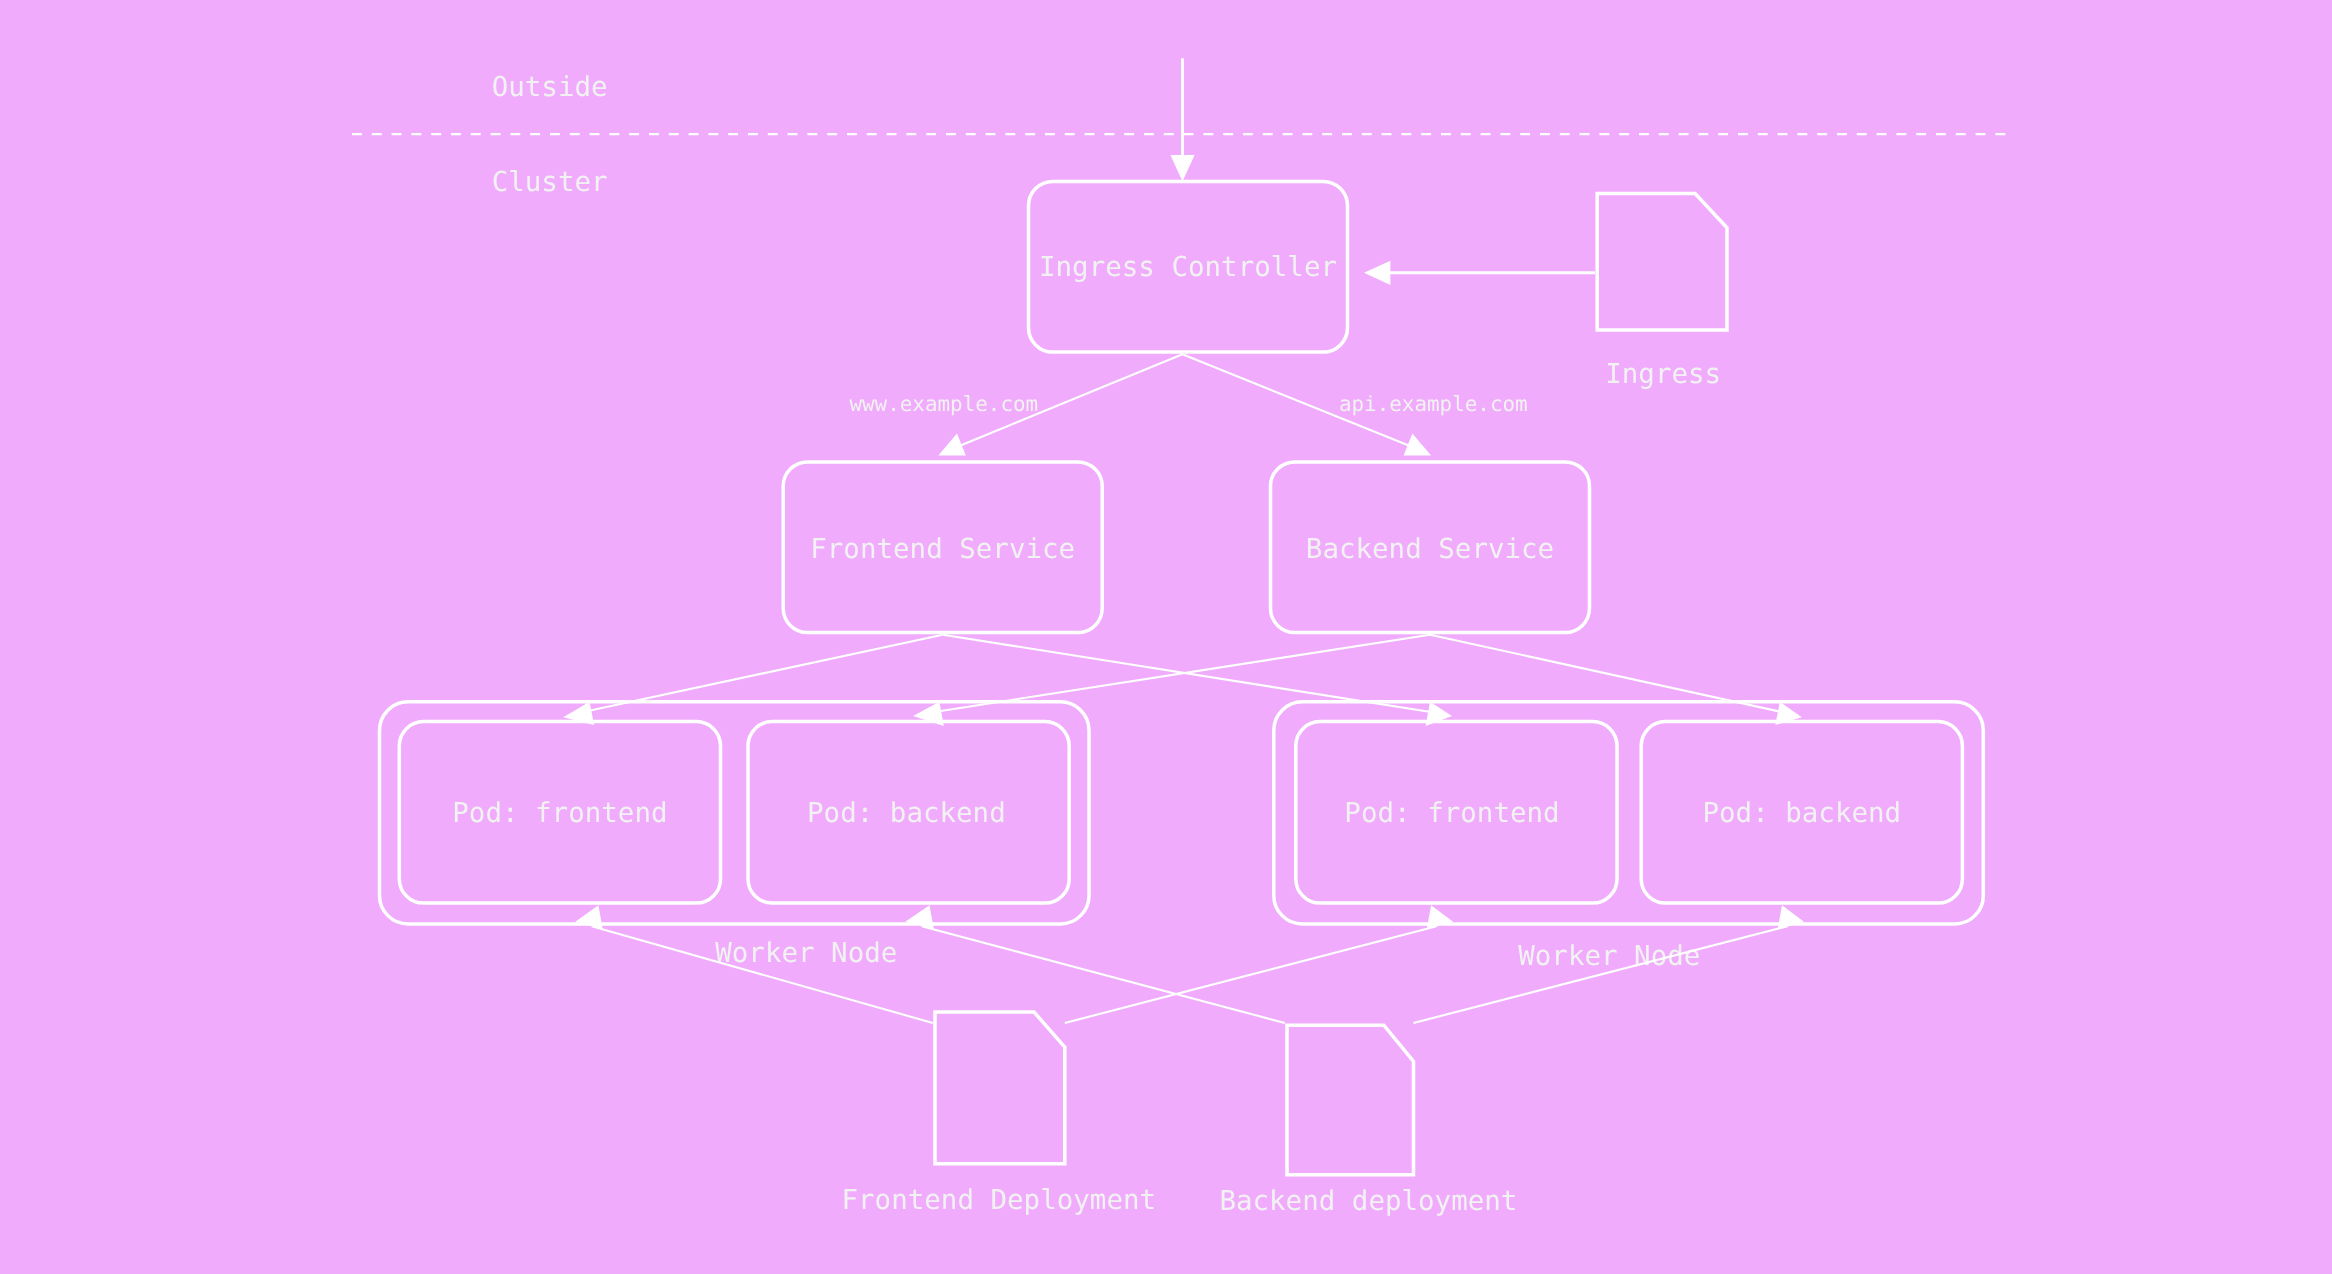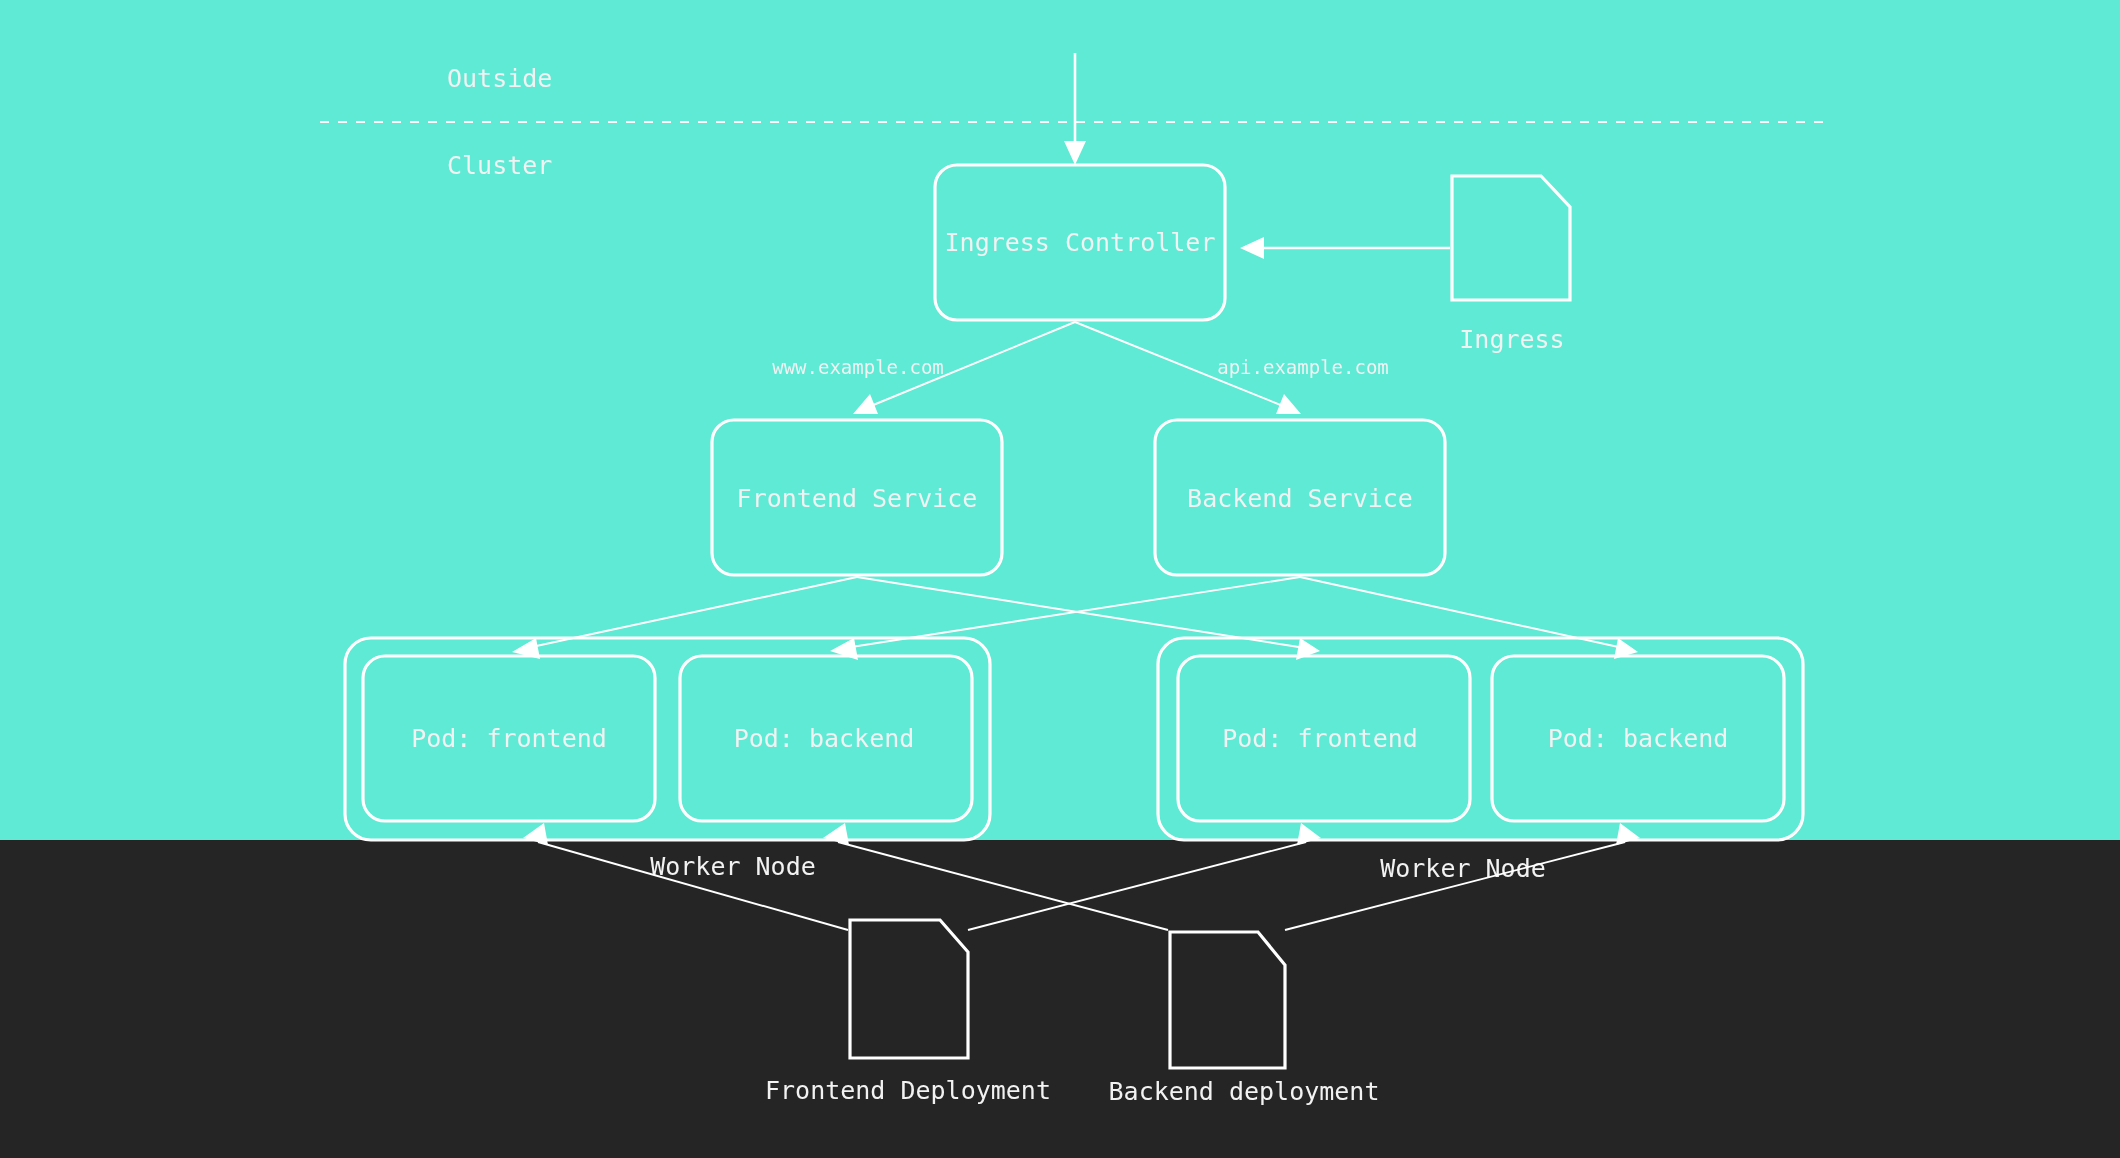--- a/index.html
+++ b/index.html
@@ -1,18 +1,18 @@
 <!DOCTYPE html>
 <html><head>
 <meta charset="utf-8">
 <style>
   html,body{margin:0;padding:0;background:#252525;}
   body{width:2120px;height:1158px;overflow:hidden;
        font-family:"DejaVu Sans Mono","Liberation Mono",monospace;}
-  #stage{position:relative;width:2120px;height:840px;background:#5eead4;}
+  #stage{position:relative;width:2120px;height:1158px;background:#f0abfc;}
   svg{display:block;position:absolute;top:0;left:0;}
   .nd-text{fill:#f2f2f2;font-family:"DejaVu Sans Mono","Liberation Mono",monospace;
            font-size:25px;text-anchor:middle;dominant-baseline:middle;}
   .zone-text{fill:#f2f2f2;font-family:"DejaVu Sans Mono","Liberation Mono",monospace;
              font-size:25px;text-anchor:start;dominant-baseline:middle;}
   .edge-text{fill:#f2f2f2;font-family:"DejaVu Sans Mono","Liberation Mono",monospace;
              font-size:19px;text-anchor:middle;dominant-baseline:middle;}
   .cap-text{fill:#f2f2f2;font-family:"DejaVu Sans Mono","Liberation Mono",monospace;
             font-size:25px;text-anchor:middle;dominant-baseline:middle;}
   .box{fill:none;stroke:#ffffff;stroke-width:3.2;}

